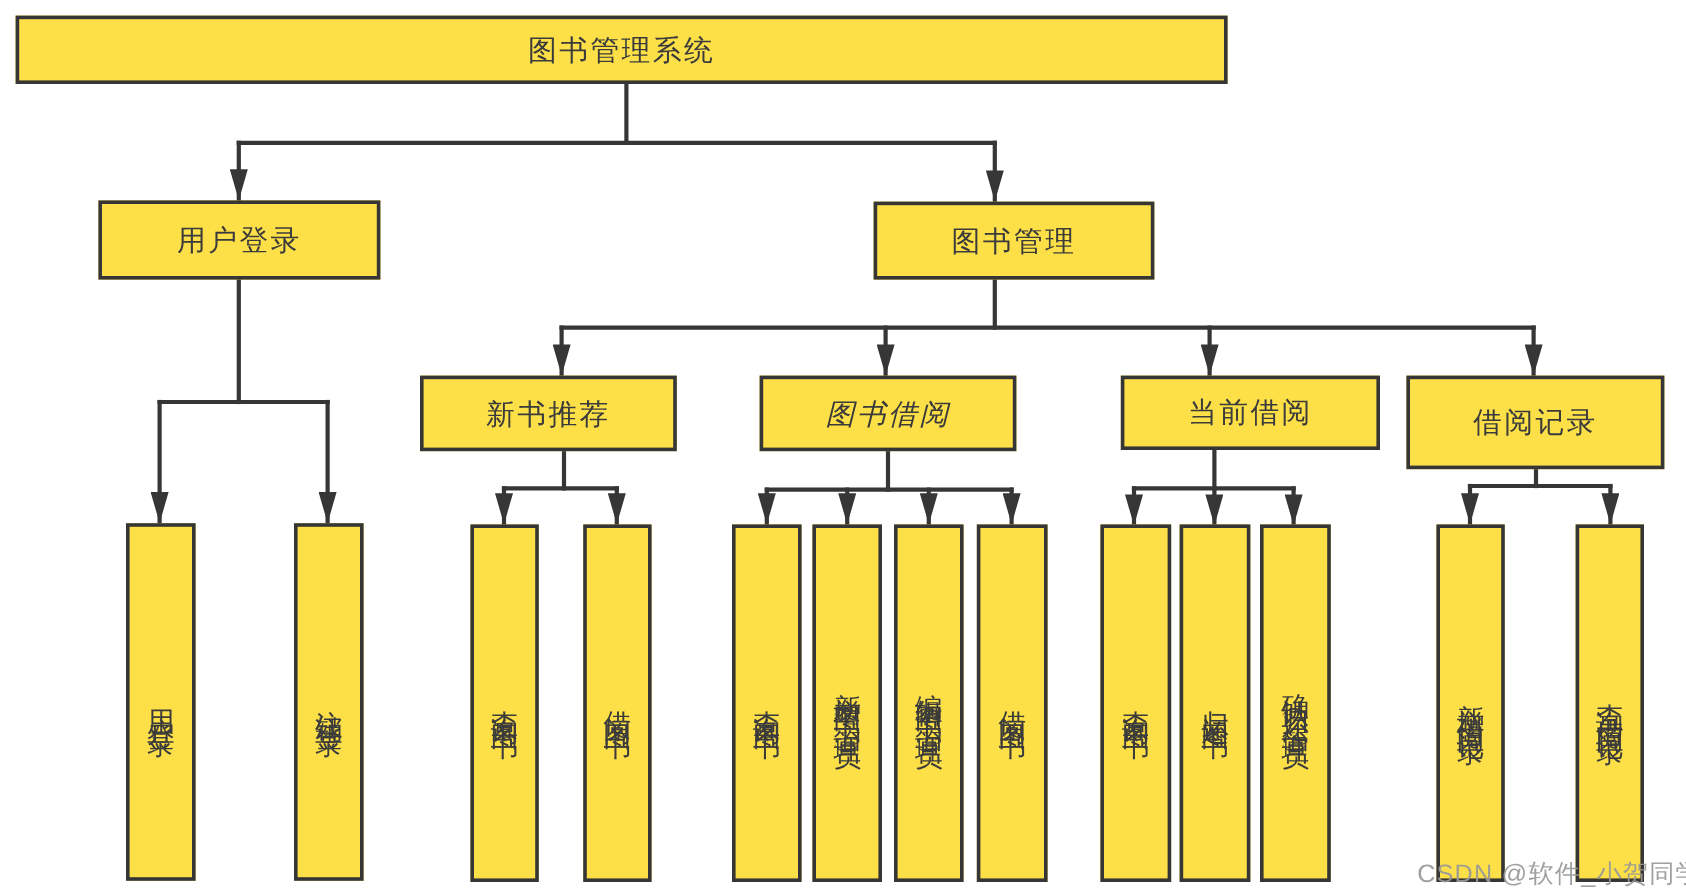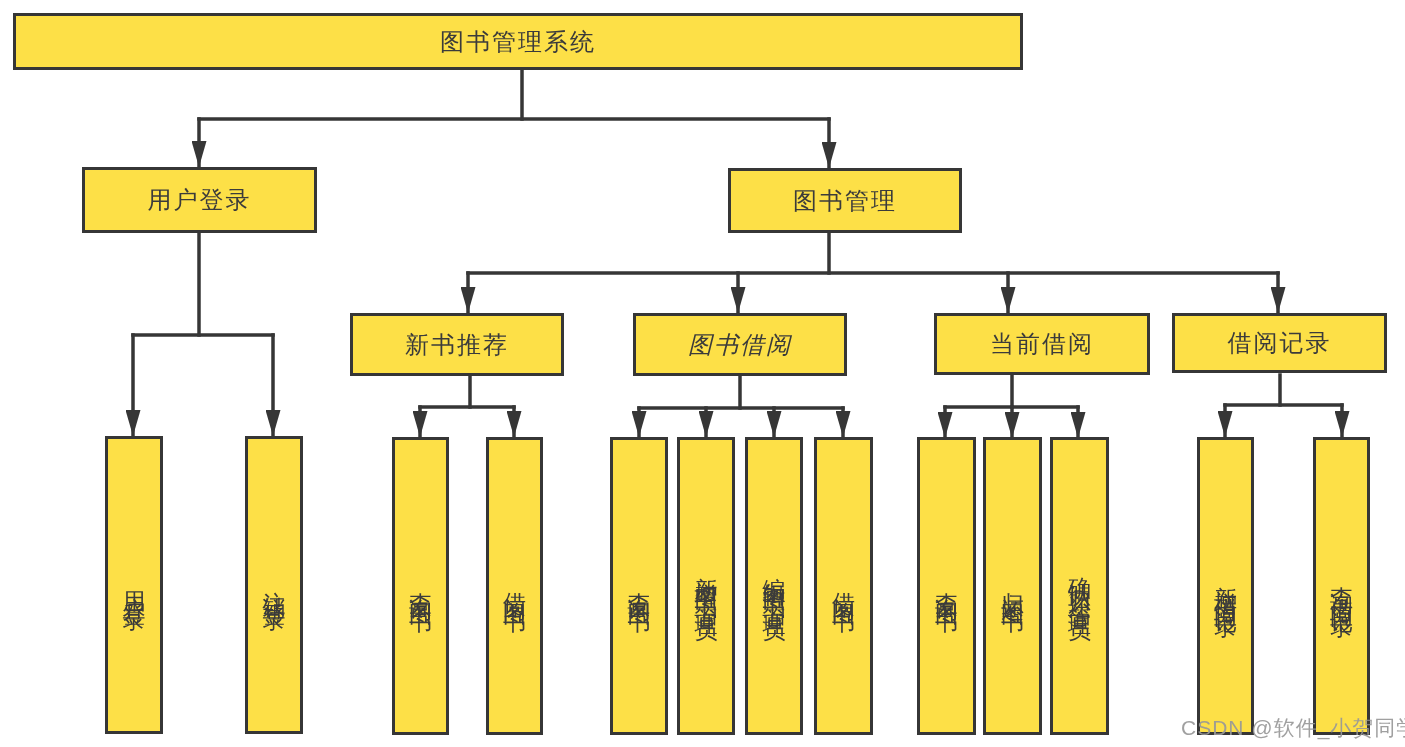--- a/index.html
+++ b/index.html
@@ -112,21 +112,21 @@
   </svg>
 
   <div class="box" style="left:13px; top:13px; width:1010px; height:57px;">图书管理系统</div>
 
   <div class="box" style="left:82px; top:167px; width:235px; height:66px;">用户登录</div>
   <div class="box" style="left:712px; top:168px; width:234px; height:65px;margin-left:16px;">图书管理</div>
 
   <div class="box" style="left:350px; top:313px; width:214px; height:63px;">新书推荐</div>
   <div class="box" style="left:633px; top:313px; width:214px; height:63px;font-style:italic;">图书借阅</div>
   <div class="box" style="left:902px; top:313px; width:216px; height:62px;margin-left:32px;">当前借阅</div>
-  <div class="box" style="left:1172px; top:313px; width:215px; height:60px;">借阅记录</div>
+  <div class="box" style="left:1172px; top:313px; width:215px; height:78px;">借阅记录</div>
 
   <div class="box vbox" style="left:105px; top:436px; width:58px; height:298px;">用户登录</div>
   <div class="box vbox" style="left:245px; top:436px; width:58px; height:298px;">注销登录</div>
 
   <div class="box vbox" style="left:392px; top:437px; width:57px; height:298px;">查询图书</div>
   <div class="box vbox" style="left:486px; top:437px; width:57px; height:298px;">借阅图书</div>
 
   <div class="box vbox" style="left:610px; top:437px; width:58px; height:298px;">查询图书</div>
   <div class="box vbox" style="left:677px; top:437px; width:58px; height:298px;">新增图书（管理员）</div>
   <div class="box vbox" style="left:745px; top:437px; width:58px; height:298px;">编辑图书（管理员）</div>

